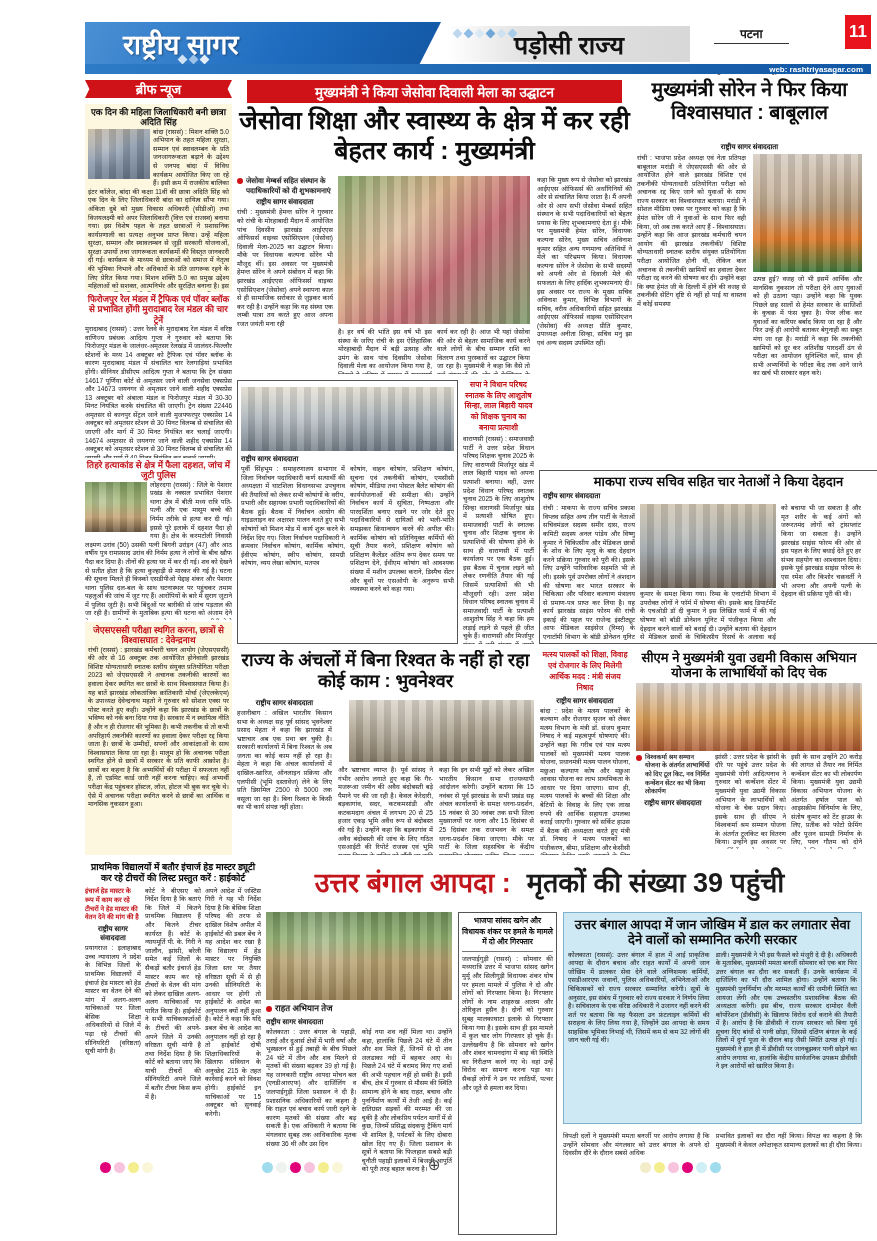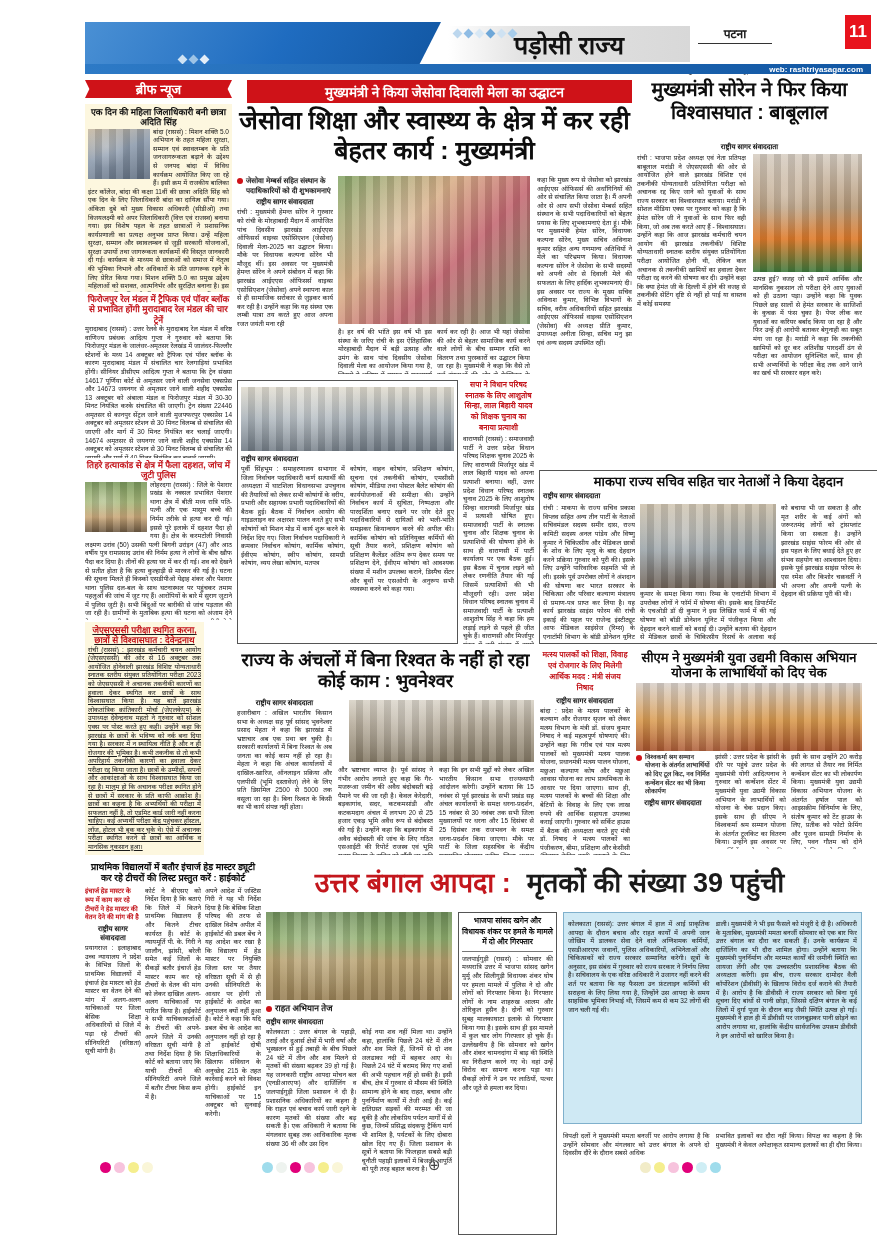--- a/index.html
+++ b/index.html
@@ -8,21 +8,21 @@
   .ovh{overflow:hidden;}
   
   #masthead{left:85px;top:22px;width:356px;height:42px;background:linear-gradient(120deg,#4a90d4 0%,#1f6cc0 55%,#1257a3 100%);clip-path:polygon(0 0,100% 0,94% 100%,0 100%);display:flex;align-items:center;}
   #masthead .title{color:#fff;font-weight:bold;font-size:27px;padding-left:38px;text-shadow:1px 1px 2px rgba(0,0,0,.4);}
   .diamonds{display:flex;flex-wrap:wrap;width:34px;}
   .diamonds span{display:inline-block;width:7px;height:7px;transform:rotate(45deg);margin:2px;}
   #deco-a{left:92px;top:32px;}
   #deco-b{left:452px;top:28px;width:70px;}
   #section-strip{left:448px;top:26px;width:242px;height:36px;background:linear-gradient(90deg,#ffffff,#e3e3e3 30%,#d8d8d8);display:flex;align-items:center;justify-content:center;}
   #section-strip .sec{font-weight:bold;font-size:25px;color:#111;}
-  #dateblock{left:660px;top:24px;width:150px;height:30px;text-align:center;}
+  #dateblock{left:714px;top:24px;width:150px;height:30px;text-align:left;}
   #dateblock .city{font-weight:bold;font-size:12px;border-bottom:1px solid #333;display:inline-block;padding:0 26px 1px;}
   #dateblock .date{font-size:10px;font-weight:normal;color:#222;margin-top:17px;}
   #pagenum{left:845px;top:15px;width:26px;height:34px;background:#e8131d;color:#fff;font-weight:bold;font-size:17px;display:flex;align-items:center;justify-content:center;}
   #bluebar{left:85px;top:64px;width:786px;height:10px;background:linear-gradient(90deg,#2d7ac6,#1257a3);display:flex;align-items:center;justify-content:flex-end;}
   #bluebar .web{color:#fff;font-weight:bold;font-size:8px;padding-right:8px;}
   
   .ribbon{background:#cf1218;clip-path:polygon(0 0,100% 0,97% 50%,100% 100%,0 100%,3% 50%);color:#fff;font-weight:bold;font-size:13px;display:flex;align-items:center;justify-content:center;}
   .kicker{background:#cf1218;color:#fff;font-weight:bold;font-size:13.5px;display:flex;align-items:center;justify-content:center;}
   .hl{font-weight:bold;color:#0d0d0d;text-align:center;line-height:1.18;}
   .hl.red{color:#c3161c;}
@@ -43,25 +43,25 @@
   .p-press{background:linear-gradient(180deg,#d8d2c6,#b5ab9a 40%,#857a66);}
   .p-cheque{background:linear-gradient(180deg,#d7cfc9,#d99a4e 55%,#a8542e);}
   .p-flood{background:linear-gradient(180deg,#6f8f5a 0%,#8fae6e 30%,#b7a06e 55%,#9a8257 100%);}
   .bullet{display:inline-block;width:6px;height:6px;border-radius:50%;background:#cf1218;margin-right:3px;flex:none;margin-top:2px;}
   .subhead{font-weight:bold;font-size:7.2px;line-height:1.35;color:#222;}
   
   #brief-ribbon{left:85px;top:80px;width:147px;height:18px;}
   #brief1{left:85px;top:104px;width:147px;height:188px;padding:3px;box-sizing:border-box;}
   #brief2{left:85px;top:294px;width:147px;height:164px;}
   #brief3{left:85px;top:460px;width:147px;height:160px;}
-  #brief4{left:85px;top:622px;width:119px;height:233px;padding:3px;box-sizing:border-box;text-decoration:underline;}
+  #brief4{left:85px;top:622px;width:147px;height:233px;padding:3px;box-sizing:border-box;}
   .brief-hl{font-size:8.8px;}
   .float-photo{float:left;width:62px;height:50px;margin:1px 3px 2px 0;}
   
-  #main-kicker{left:247px;top:80px;width:375px;height:23px;padding-left:10px;}
+  #main-kicker{left:247px;top:80px;width:375px;height:23px;}
   #main-headline{left:239px;top:106px;width:391px;height:66px;font-size:25px;}
   #main-colA{left:237px;top:176px;width:96px;height:198px;}
   #main-photo{left:338px;top:176px;width:192px;height:148px;}
   #main-colB1{left:338px;top:328px;width:94px;height:46px;}
   #main-colB2{left:437px;top:328px;width:93px;height:46px;}
   #main-colC{left:537px;top:176px;width:95px;height:288px;}
   
   #bab-hl{left:637px;top:78px;width:225px;height:58px;font-size:19.5px;}
   #bab-byline{left:637px;top:140px;width:225px;}
   #bab-grid{left:637px;top:154px;width:225px;height:312px;display:flex;gap:7px;}
@@ -128,20 +128,21 @@
 </head>
 <body>
 
 <div class="abs" id="masthead">
   <span class="diamonds abs" id="deco-a">
       <span style="background: rgb(207, 227, 244);"></span>
       <span style="background: rgb(156, 195, 230);"></span>
       <span style="background: rgb(228, 238, 248);"></span>
       <span style="background: rgb(127, 178, 222);"></span>
     </span>
+  <span class="title">राष्ट्रीय सागर</span>
 </div>
 <div class="abs" id="section-strip">
   <span class="sec">पड़ोसी राज्य</span>
 </div>
 <span class="diamonds abs" id="deco-b">
     <span style="background: rgb(188, 215, 238);"></span>
     <span style="background: rgb(143, 188, 228);"></span>
     <span style="background: rgb(216, 232, 245);"></span>
     <span style="background: rgb(110, 167, 216);"></span>
     <span style="background: rgb(207, 226, 242);"></span>
@@ -293,20 +294,21 @@
     <div class="c ovh body-txt">कोई नया शव नहीं मिला था। उन्होंने कहा, हालांकि पिछले 24 घंटे में तीन और शव मिले हैं, जिनमें से दो शव जलढाका नदी में बहकर आए थे। पिछले 24 घंटे में बरामद किए गए शवों की अभी पहचान नहीं हो सकी है। इसी बीच, क्षेत्र में गुरुवार से मौसम की स्थिति सामान्य होने के बाद राहत, बचाव और पुनर्निर्माण कार्यों में तेजी आई है। कई क्षतिग्रस्त सड़कों की मरम्मत की जा चुकी है और लोकप्रिय पर्यटन मार्गों में से कुछ, जिनमें प्रसिद्ध संदकफू ट्रैकिंग मार्ग भी शामिल है, पर्यटकों के लिए दोबारा खोल दिए गए हैं। जिला प्रशासन के सूत्रों ने बताया कि फिलहाल सबसे बड़ी चुनौती पहाड़ी इलाकों में बिजली आपूर्ति को पूरी तरह बहाल करना है।</div>
   </div>
 </div>
 
 <div class="abs boxed ovh" id="bjp-box">
   <div class="hl">भाजपा सांसद खगेन और विधायक शंकर पर हमले के मामले में दो और गिरफ्तार</div>
   <div class="body-txt">जलपाईगुड़ी (राससं) : सोमवार की मध्यरात्रि उत्तर में भाजपा सांसद खगेन मुर्मू और सिलीगुड़ी विधायक शंकर घोष पर हमला मामले में पुलिस ने दो और लोगों को गिरफ्तार किया है। गिरफ्तार लोगों के नाम शाहरुख आलम और तोरिकुल हुसैन है। दोनों को गुरुवार सुबह मालकाघाटा इलाके से गिरफ्तार किया गया है। इसके साथ ही इस मामले में कुल चार लोग गिरफ्तार हो चुके हैं। उल्लेखनीय है कि सोमवार को खगेन और शंकर चामनदांगा में बाढ़ की स्थिति का निरीक्षण करने गए थे। वहां उन्हें विरोध का सामना करना पड़ा था। सैकड़ों लोगों ने उन पर लाठियों, पत्थर और जूते से हमला कर दिया।</div>
 </div>
 
 <div class="abs ovh" id="honor-box">
+  <div class="hl">उत्तर बंगाल आपदा में जान जोखिम में डाल कर लगातार सेवा देने वालों को सम्मानित करेगी सरकार</div>
   <div id="honor-cols">
     <div class="c ovh body-txt">कोलकाता (राससं): उत्तर बंगाल में हाल में आई प्राकृतिक आपदा के दौरान बचाव और राहत कार्यों में अपनी जान जोखिम में डालकर सेवा देने वाले अग्निशमक कर्मियों, एसडीआरएफ जवानों, पुलिस अधिकारियों, अभिनेताओं और चिकित्सकों को राज्य सरकार सम्मानित करेगी। सूत्रों के अनुसार, इस संबंध में गुरुवार को राज्य सरकार ने निर्णय लिया है। सचिवालय के एक वरिष्ठ अधिकारी ने उजागर नहीं करने की शर्त पर बताया कि यह फैसला उन फ्रंटलाइन कर्मियों की सराहना के लिए लिया गया है, जिन्होंने उस आपदा के समय साहसिक भूमिका निभाई थी, जिसमें कम से कम 32 लोगों की जान चली गई थी।</div>
     <div class="c ovh body-txt">डाली। मुख्यमंत्री ने भी इस फैसले को मंजूरी दे दी है। अधिकारी के मुताबिक, मुख्यमंत्री ममता बनर्जी सोमवार को एक बार फिर उत्तर बंगाल का दौरा कर सकती हैं। उनके कार्यक्रम में दार्जिलिंग का भी दौरा शामिल होगा। उन्होंने बताया कि मुख्यमंत्री पुनर्निर्माण और मरम्मत कार्यों की जमीनी स्थिति का जायजा लेंगी और एक उच्चस्तरीय प्रशासनिक बैठक की अध्यक्षता करेंगी। इस बीच, राज्य सरकार दामोदर वैली कॉर्पोरेशन (डीवीसी) के खिलाफ विरोध दर्ज कराने की तैयारी में है। आरोप है कि डीवीसी ने राज्य सरकार को बिना पूर्व सूचना दिए बांधों से पानी छोड़ा, जिससे दक्षिण बंगाल के कई जिलों में दुर्गा पूजा के दौरान बाढ़ जैसी स्थिति उत्पन्न हो गई। मुख्यमंत्री ने हाल ही में डीवीसी पर जानबूझकर पानी छोड़ने का आरोप लगाया था, हालांकि केंद्रीय सार्वजनिक उपक्रम डीवीसी ने इन आरोपों को खारिज किया है।</div>
   </div>
 </div>
 <div class="abs ovh" id="tail">
   <div class="c ovh body-txt">विपक्षी दलों ने मुख्यमंत्री ममता बनर्जी पर आरोप लगाया है कि उन्होंने सोमवार और मंगलवार को उत्तर बंगाल के अपने दो दिवसीय दौरे के दौरान सबसे अधिक</div>
   <div class="c ovh body-txt">प्रभावित इलाकों का दौरा नहीं किया। विपक्ष का कहना है कि मुख्यमंत्री ने केवल अपेक्षाकृत सामान्य इलाकों का ही दौरा किया।</div>
 </div>
 

